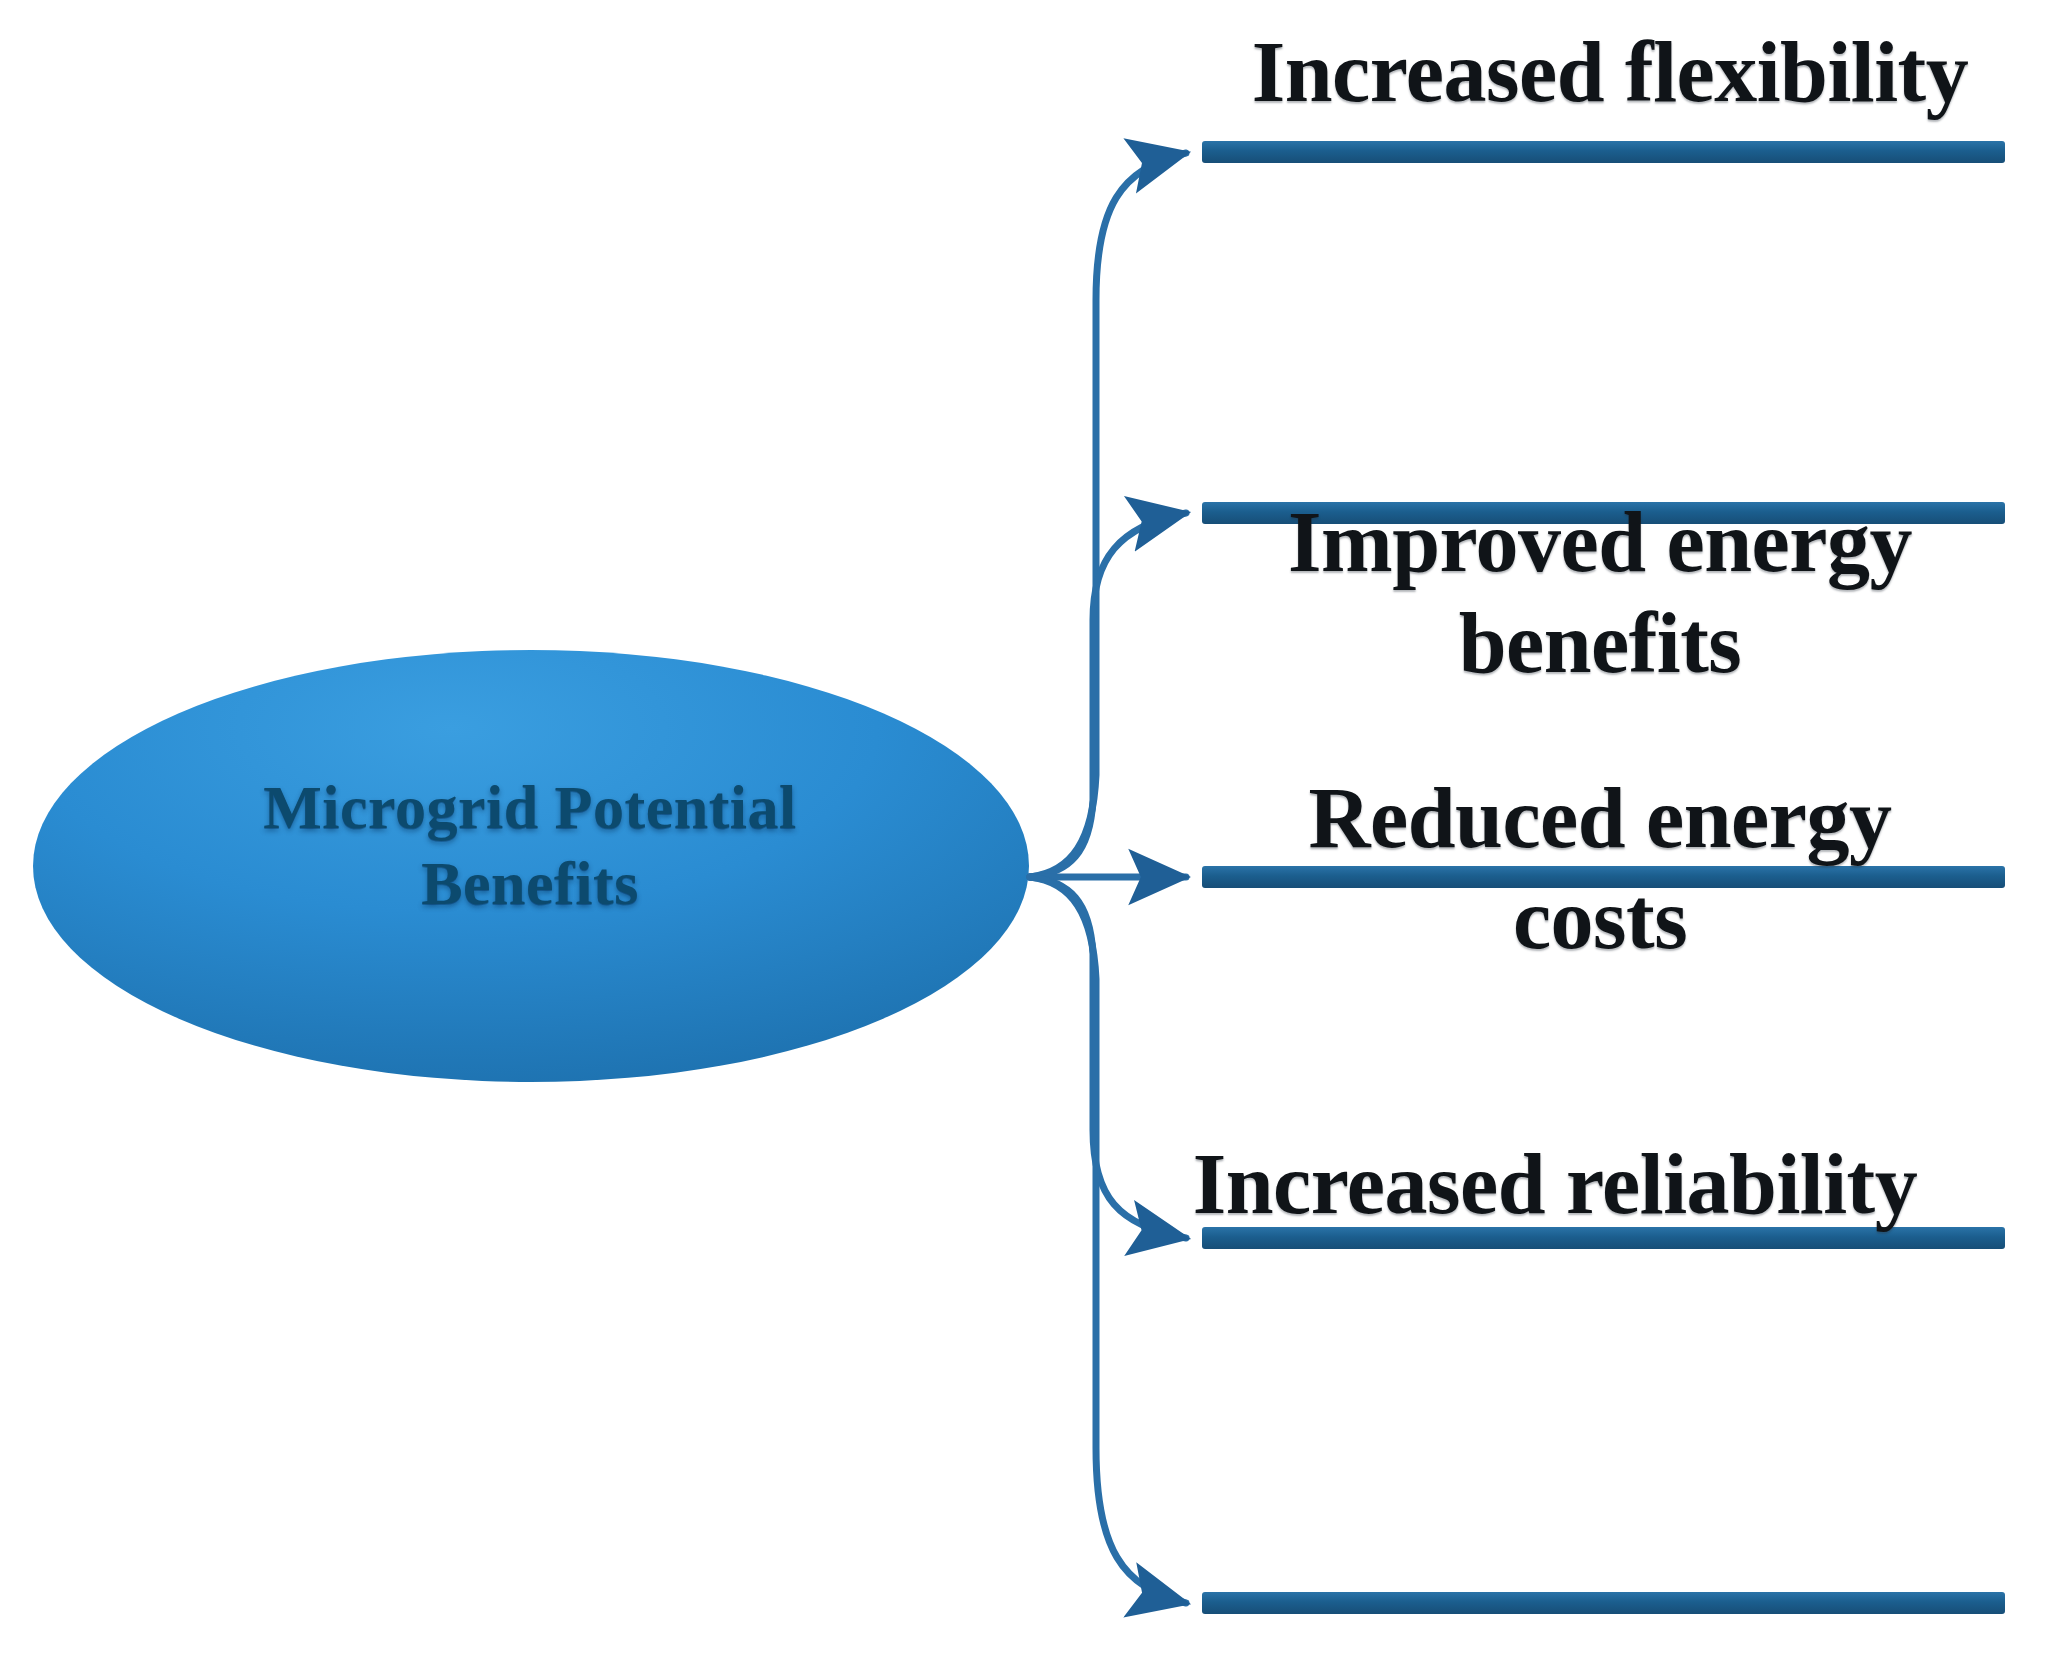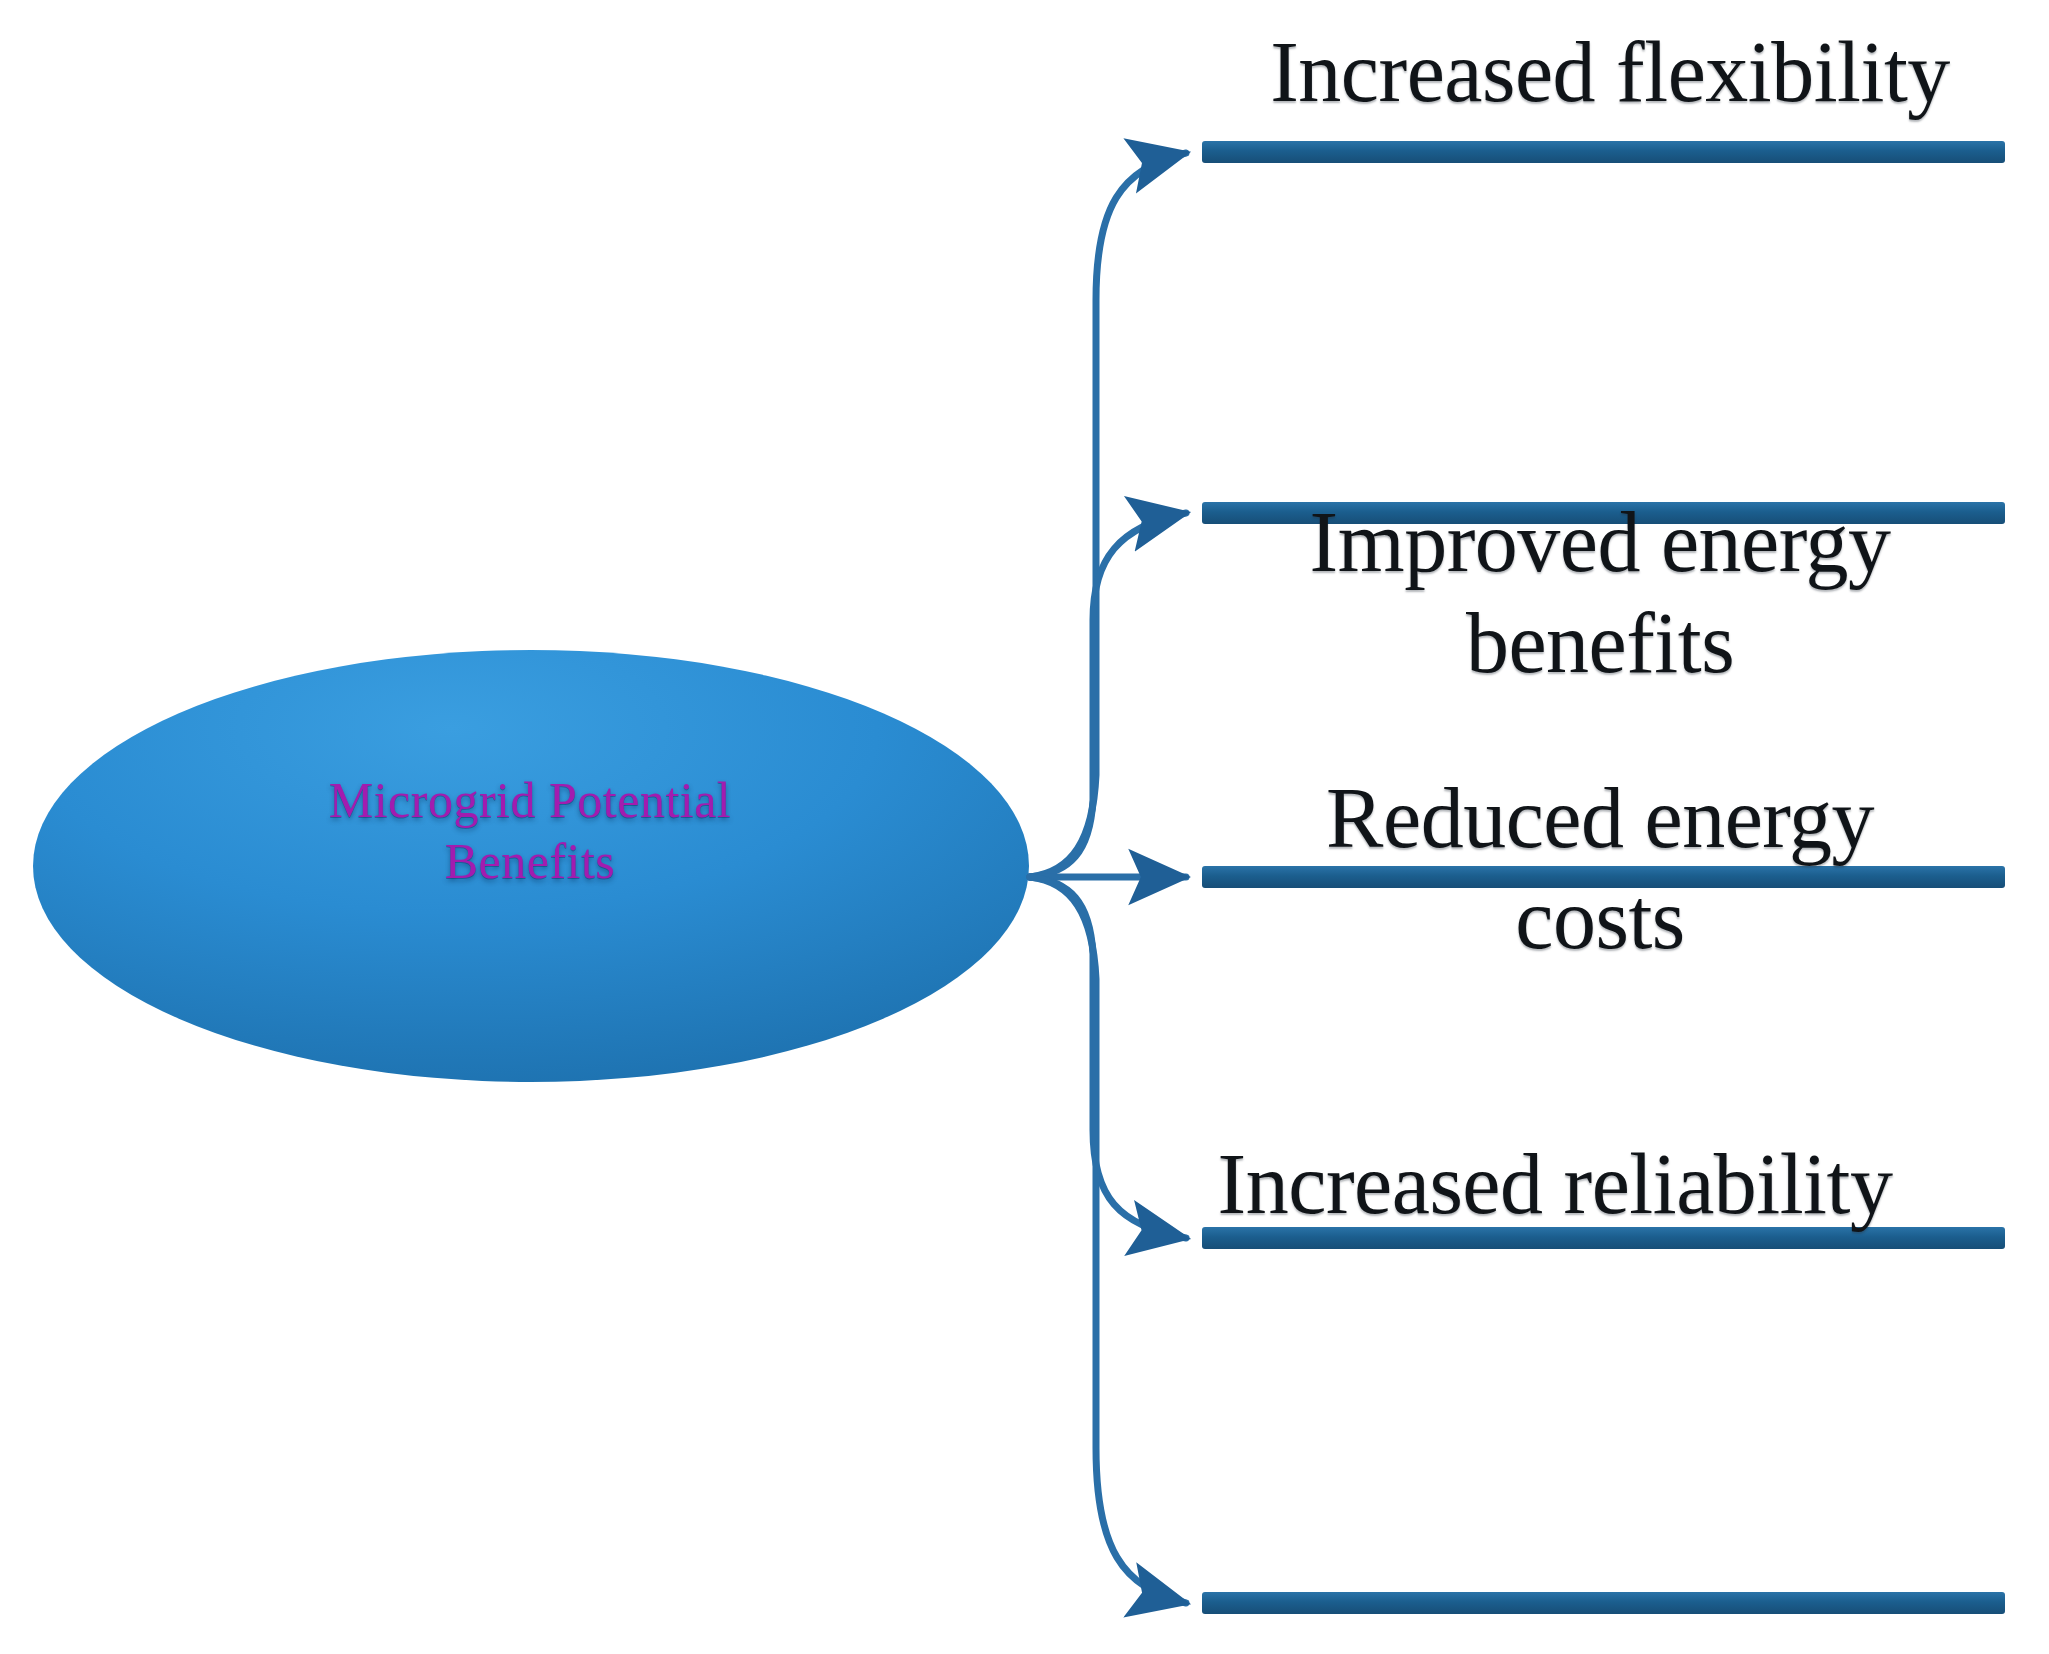--- a/index.html
+++ b/index.html
@@ -5,34 +5,34 @@
   html,body{margin:0;padding:0;background:#ffffff;}
   body{width:2049px;height:1654px;overflow:hidden;
        font-family:"Liberation Serif","DejaVu Serif",serif;}
   #canvas{position:relative;width:2049px;height:1654px;background:#fff;}
   #wires{position:absolute;left:0;top:0;width:2049px;height:1654px;}
 
   .hub-label{
     position:absolute;
     left:60px; top:770px; width:940px;
     text-align:center;
-    color:#a21caf;
-    font-weight:normal;
-    font-size:50px;
+    color:#0c4a6e;
+    font-weight:bold;
+    font-size:62px;
     line-height:1.22;
     letter-spacing:0.5px;
     text-shadow:0 3px 5px rgba(0,40,80,.45), 0 1px 0 rgba(0,40,80,.35);
     z-index:5;
     white-space:pre-line;
   }
 
   .branch-label{
     position:absolute;
     color:#101418;
-    font-weight:normal;
+    font-weight:bold;
     font-size:86px;
     line-height:1.17;
     text-align:center;
     letter-spacing:-0.5px;
     text-shadow:0 2px 2px rgba(40,50,60,.35);
     z-index:4;
     white-space:pre-line;
   }
   .bl-1{left:1190px; top:22px;  width:840px;}
   .bl-2{left:1200px; top:208px; width:820px;}

